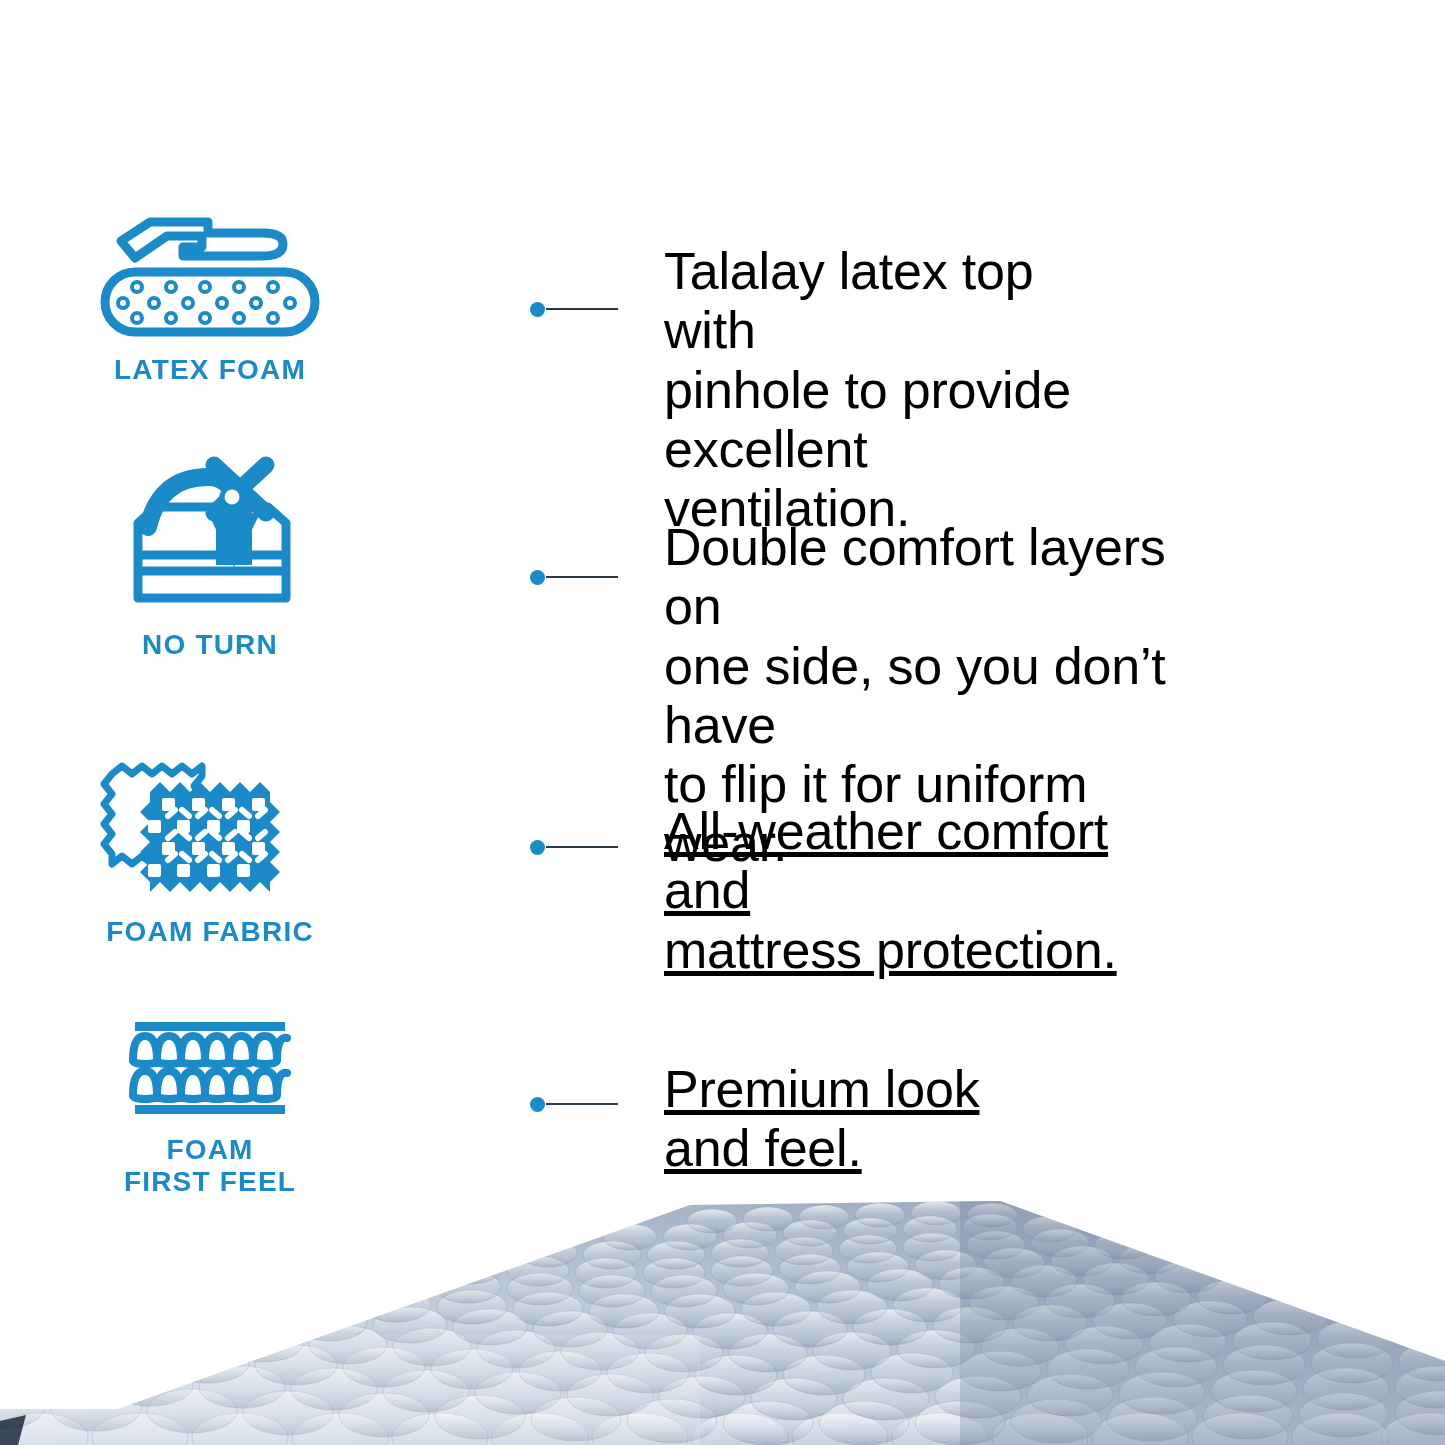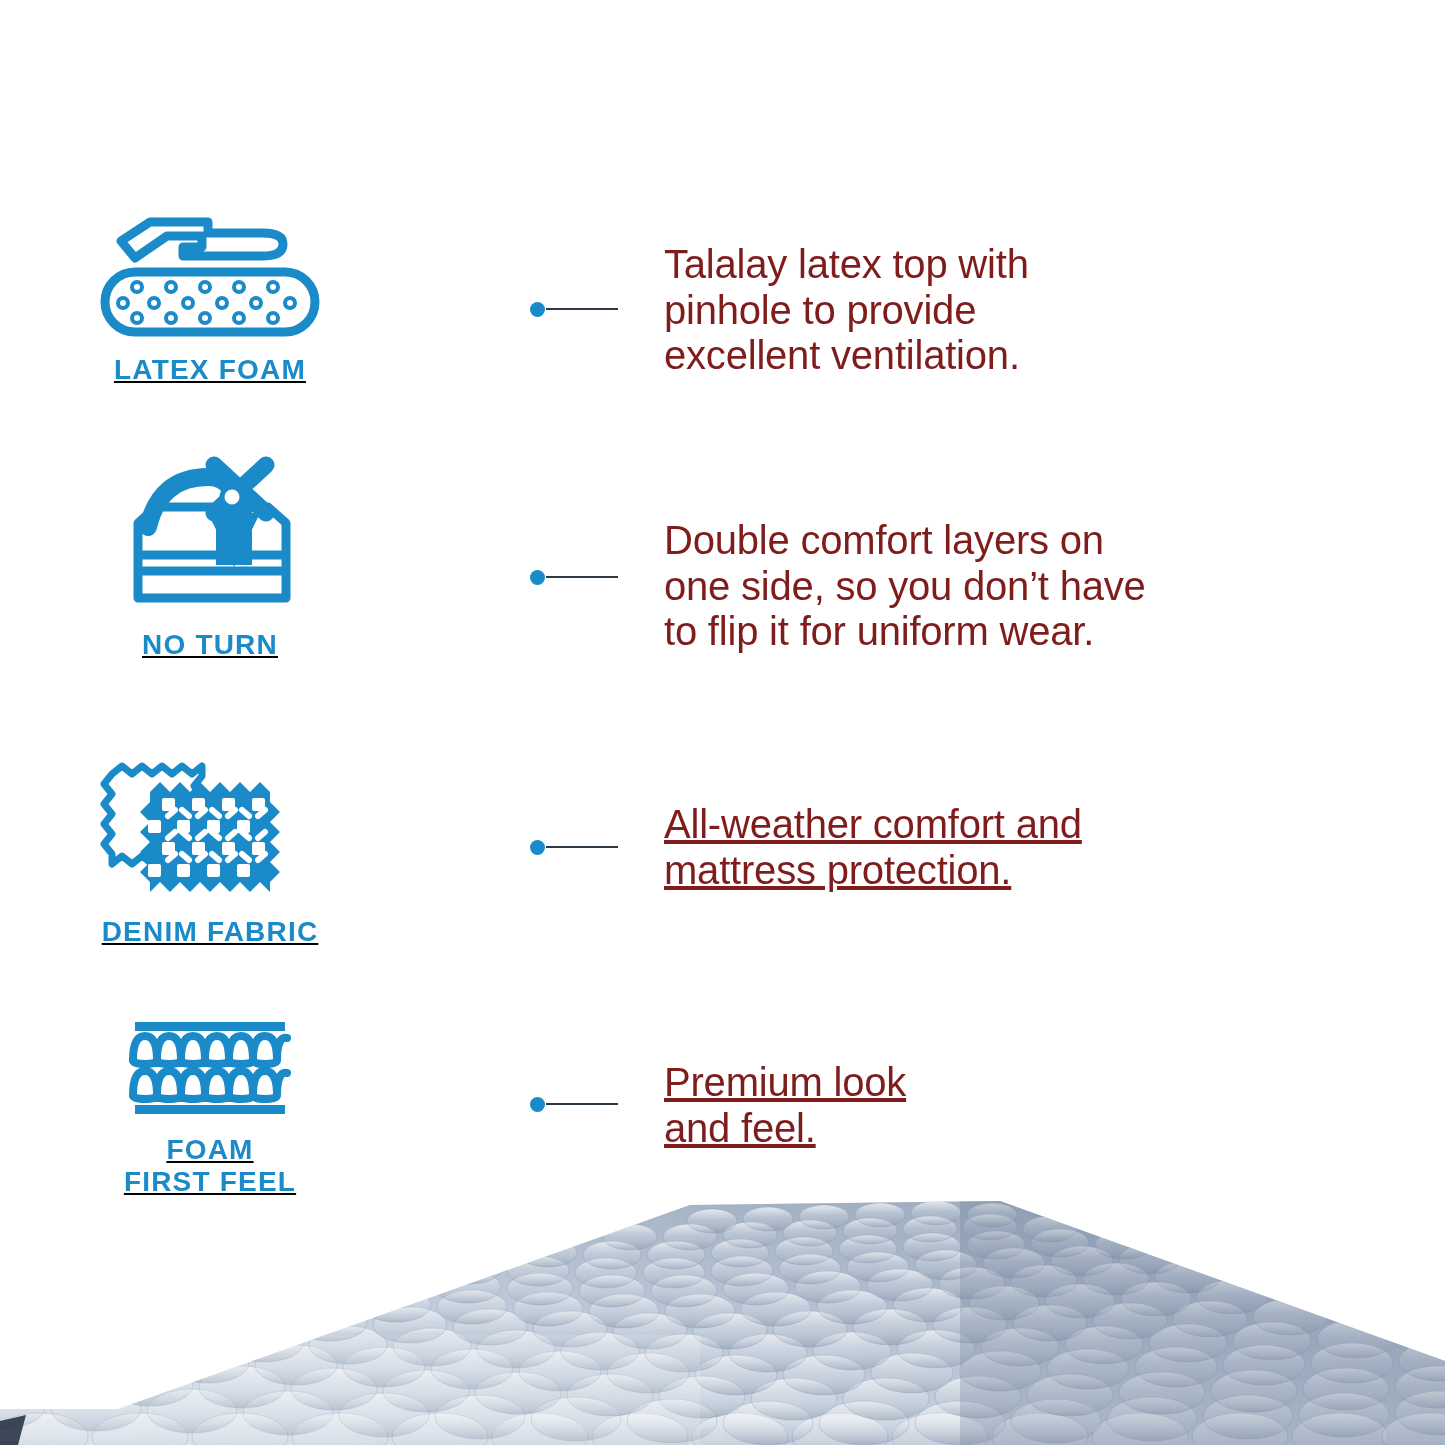--- a/index.html
+++ b/index.html
@@ -27,21 +27,20 @@
     width: 1445px;
   }
   .feature-icon-col {
     position: relative;
     width: 420px;
     flex: 0 0 420px;
     display: flex;
     flex-direction: column;
     align-items: center;
     justify-content: flex-start;
-    text-decoration: underline;
   }
   .icon-box {
     display: block;
   }
   .icon-caption {
     color: #1a8ac9;
     font-weight: bold;
     font-size: 28px;
     letter-spacing: 1.2px;
     text-align: center;
@@ -67,22 +66,22 @@
   .connector .line {
     height: 2px;
     background: #2b3a46;
     width: 72px;
     margin-left: 1px;
   }
 
   
   .feature-desc {
     position: absolute;
-    color: #7f1d1d;
-    font-size: 40px;
+    color: #000000;
+    font-size: 52px;
     line-height: 1.14;
     letter-spacing: -0.2px;
     font-weight: 400;
     white-space: pre-line;
   }
 
   
   #mattress-art {
     position: absolute;
     left: 0;
@@ -228,21 +227,21 @@
             <line x1="92" y1="80" x2="99" y2="86"></line>
             <line x1="122" y1="80" x2="129" y2="86"></line>
             <line x1="152" y1="80" x2="159" y2="86"></line>
             <line x1="78" y1="86" x2="85" y2="80"></line>
             <line x1="108" y1="86" x2="115" y2="80"></line>
             <line x1="138" y1="86" x2="145" y2="80"></line>
             <line x1="168" y1="86" x2="175" y2="80"></line>
           </g>
         </svg>
       </div>
-      <div class="icon-caption">DENIM FABRIC</div>
+      <div class="icon-caption">FOAM FABRIC</div>
     </div>
   </div>
 
   <div class="connector" style="left:530px; top:838px;">
     <span class="dot"></span>
     <span class="line"></span>
   </div>
 
   <div class="feature-desc" style="left:664px; top:802px; width:480px;text-decoration:underline;">All-weather comfort and
 mattress protection.</div>

